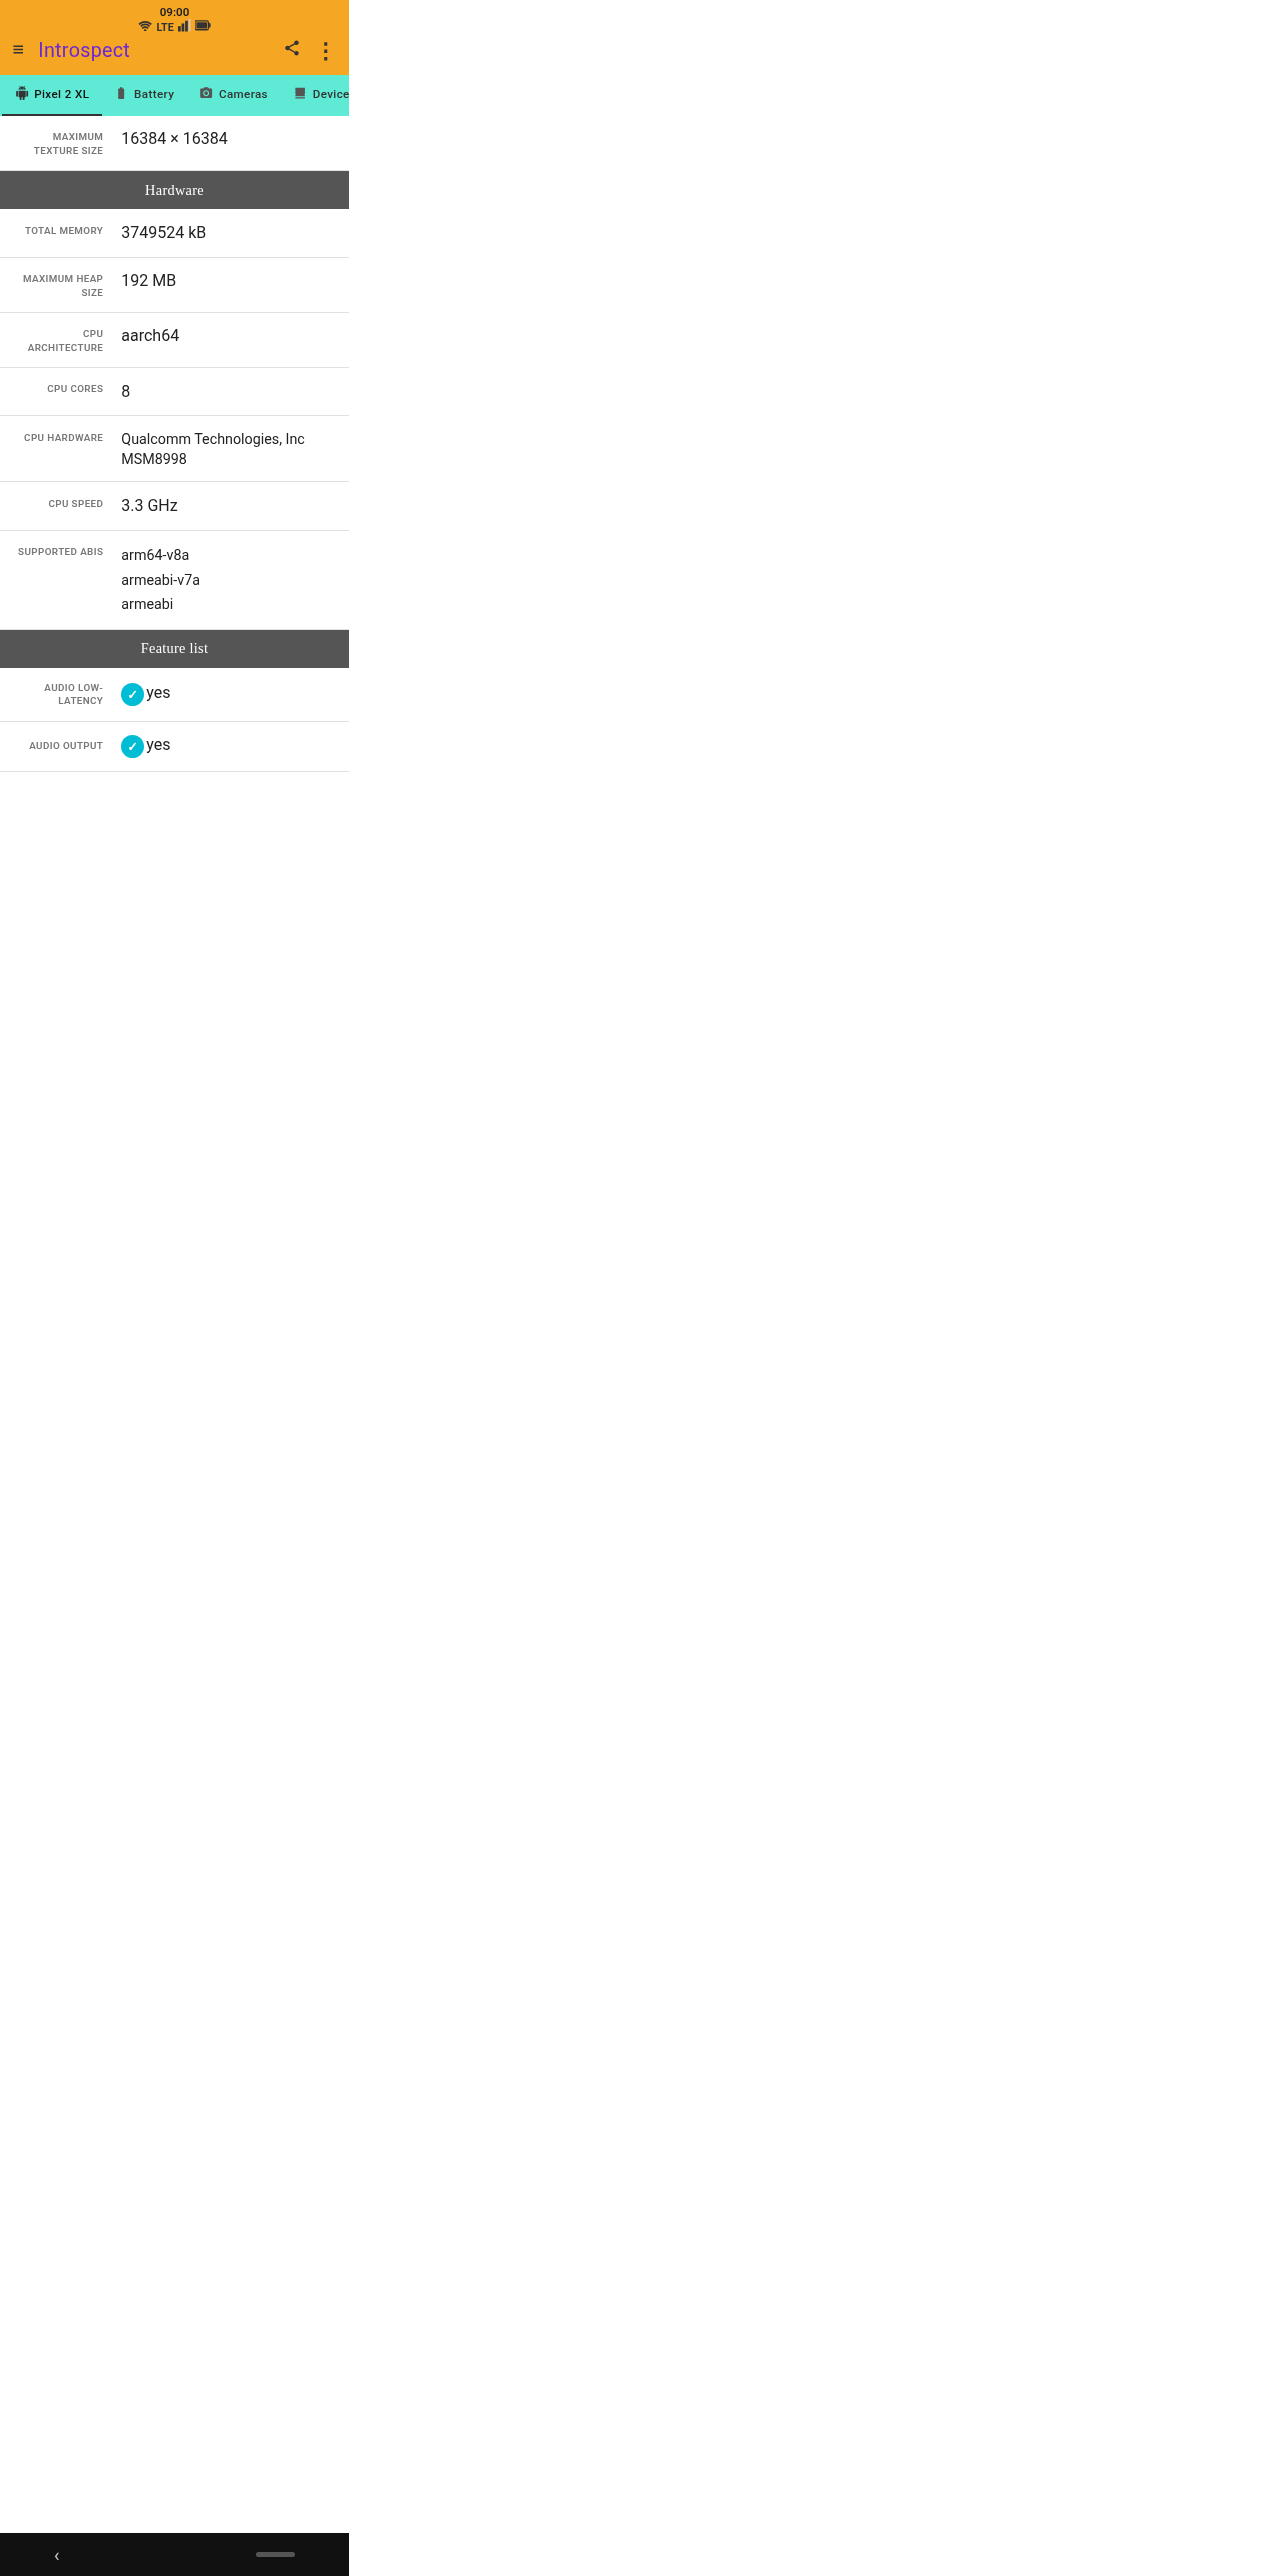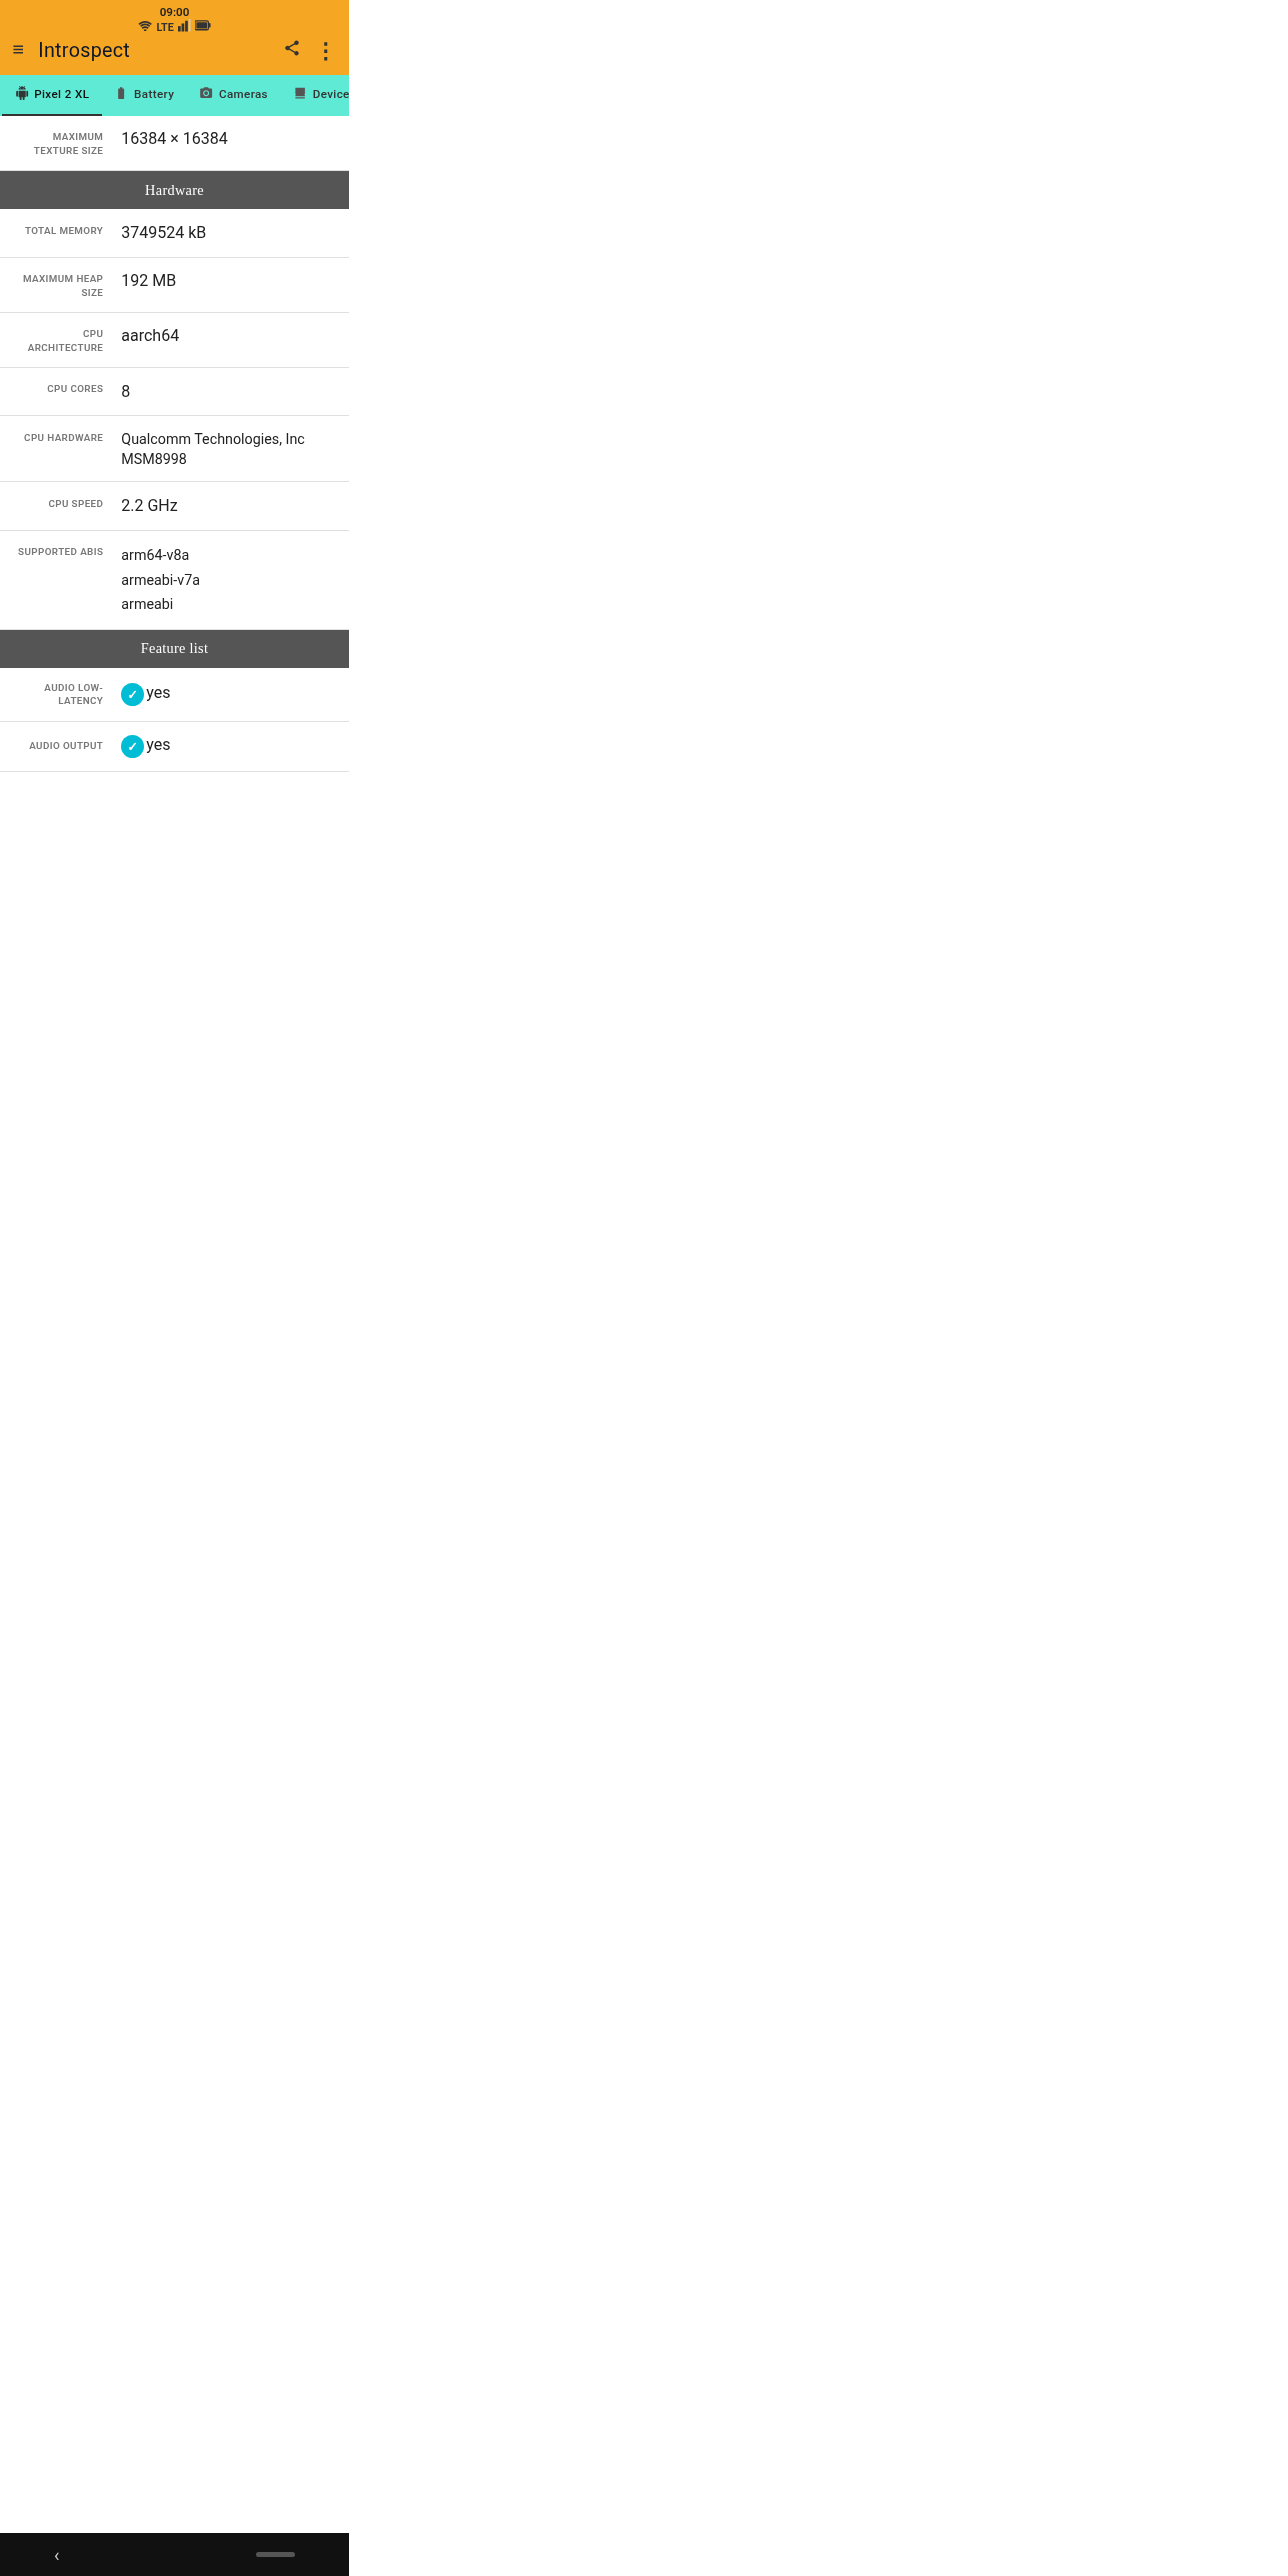--- a/index.html
+++ b/index.html
@@ -54,21 +54,21 @@
     }
     .toolbar-menu-icon {
       font-size: 19.7px;
       color: #333;
       cursor: pointer;
       margin-right: 14.3px;
       line-height: 1;
     }
     .toolbar-title {
       font-size: 19.7px;
-      color: #0f172a;
+      color: #6d28d9;
       font-weight: 400;
       flex: 1;
       letter-spacing: 0.3px;
     }
     .toolbar-actions {
       display: flex;
       align-items: center;
       gap: 14.3px;
     }
     .toolbar-icon {
@@ -338,21 +338,21 @@
   </div>
 
   <div class="info-row">
     <div class="info-label">CPU HARDWARE</div>
     <div class="info-value multi-line">Qualcomm Technologies, Inc MSM8998</div>
   </div>
 
 
   <div class="info-row">
     <div class="info-label">CPU SPEED</div>
-    <div class="info-value">2.2 GHz</div>
+    <div class="info-value">3.3 GHz</div>
   </div>
 
   <div class="info-row" style="align-items: flex-start;">
     <div class="info-label">SUPPORTED ABIS</div>
     <div class="info-value multi-line" style="line-height: 1.7;">arm64-v8a<br>armeabi-v7a<br>armeabi</div>
   </div>
 
   <div class="section-header">Feature list</div>
 
   <div class="feature-row">

